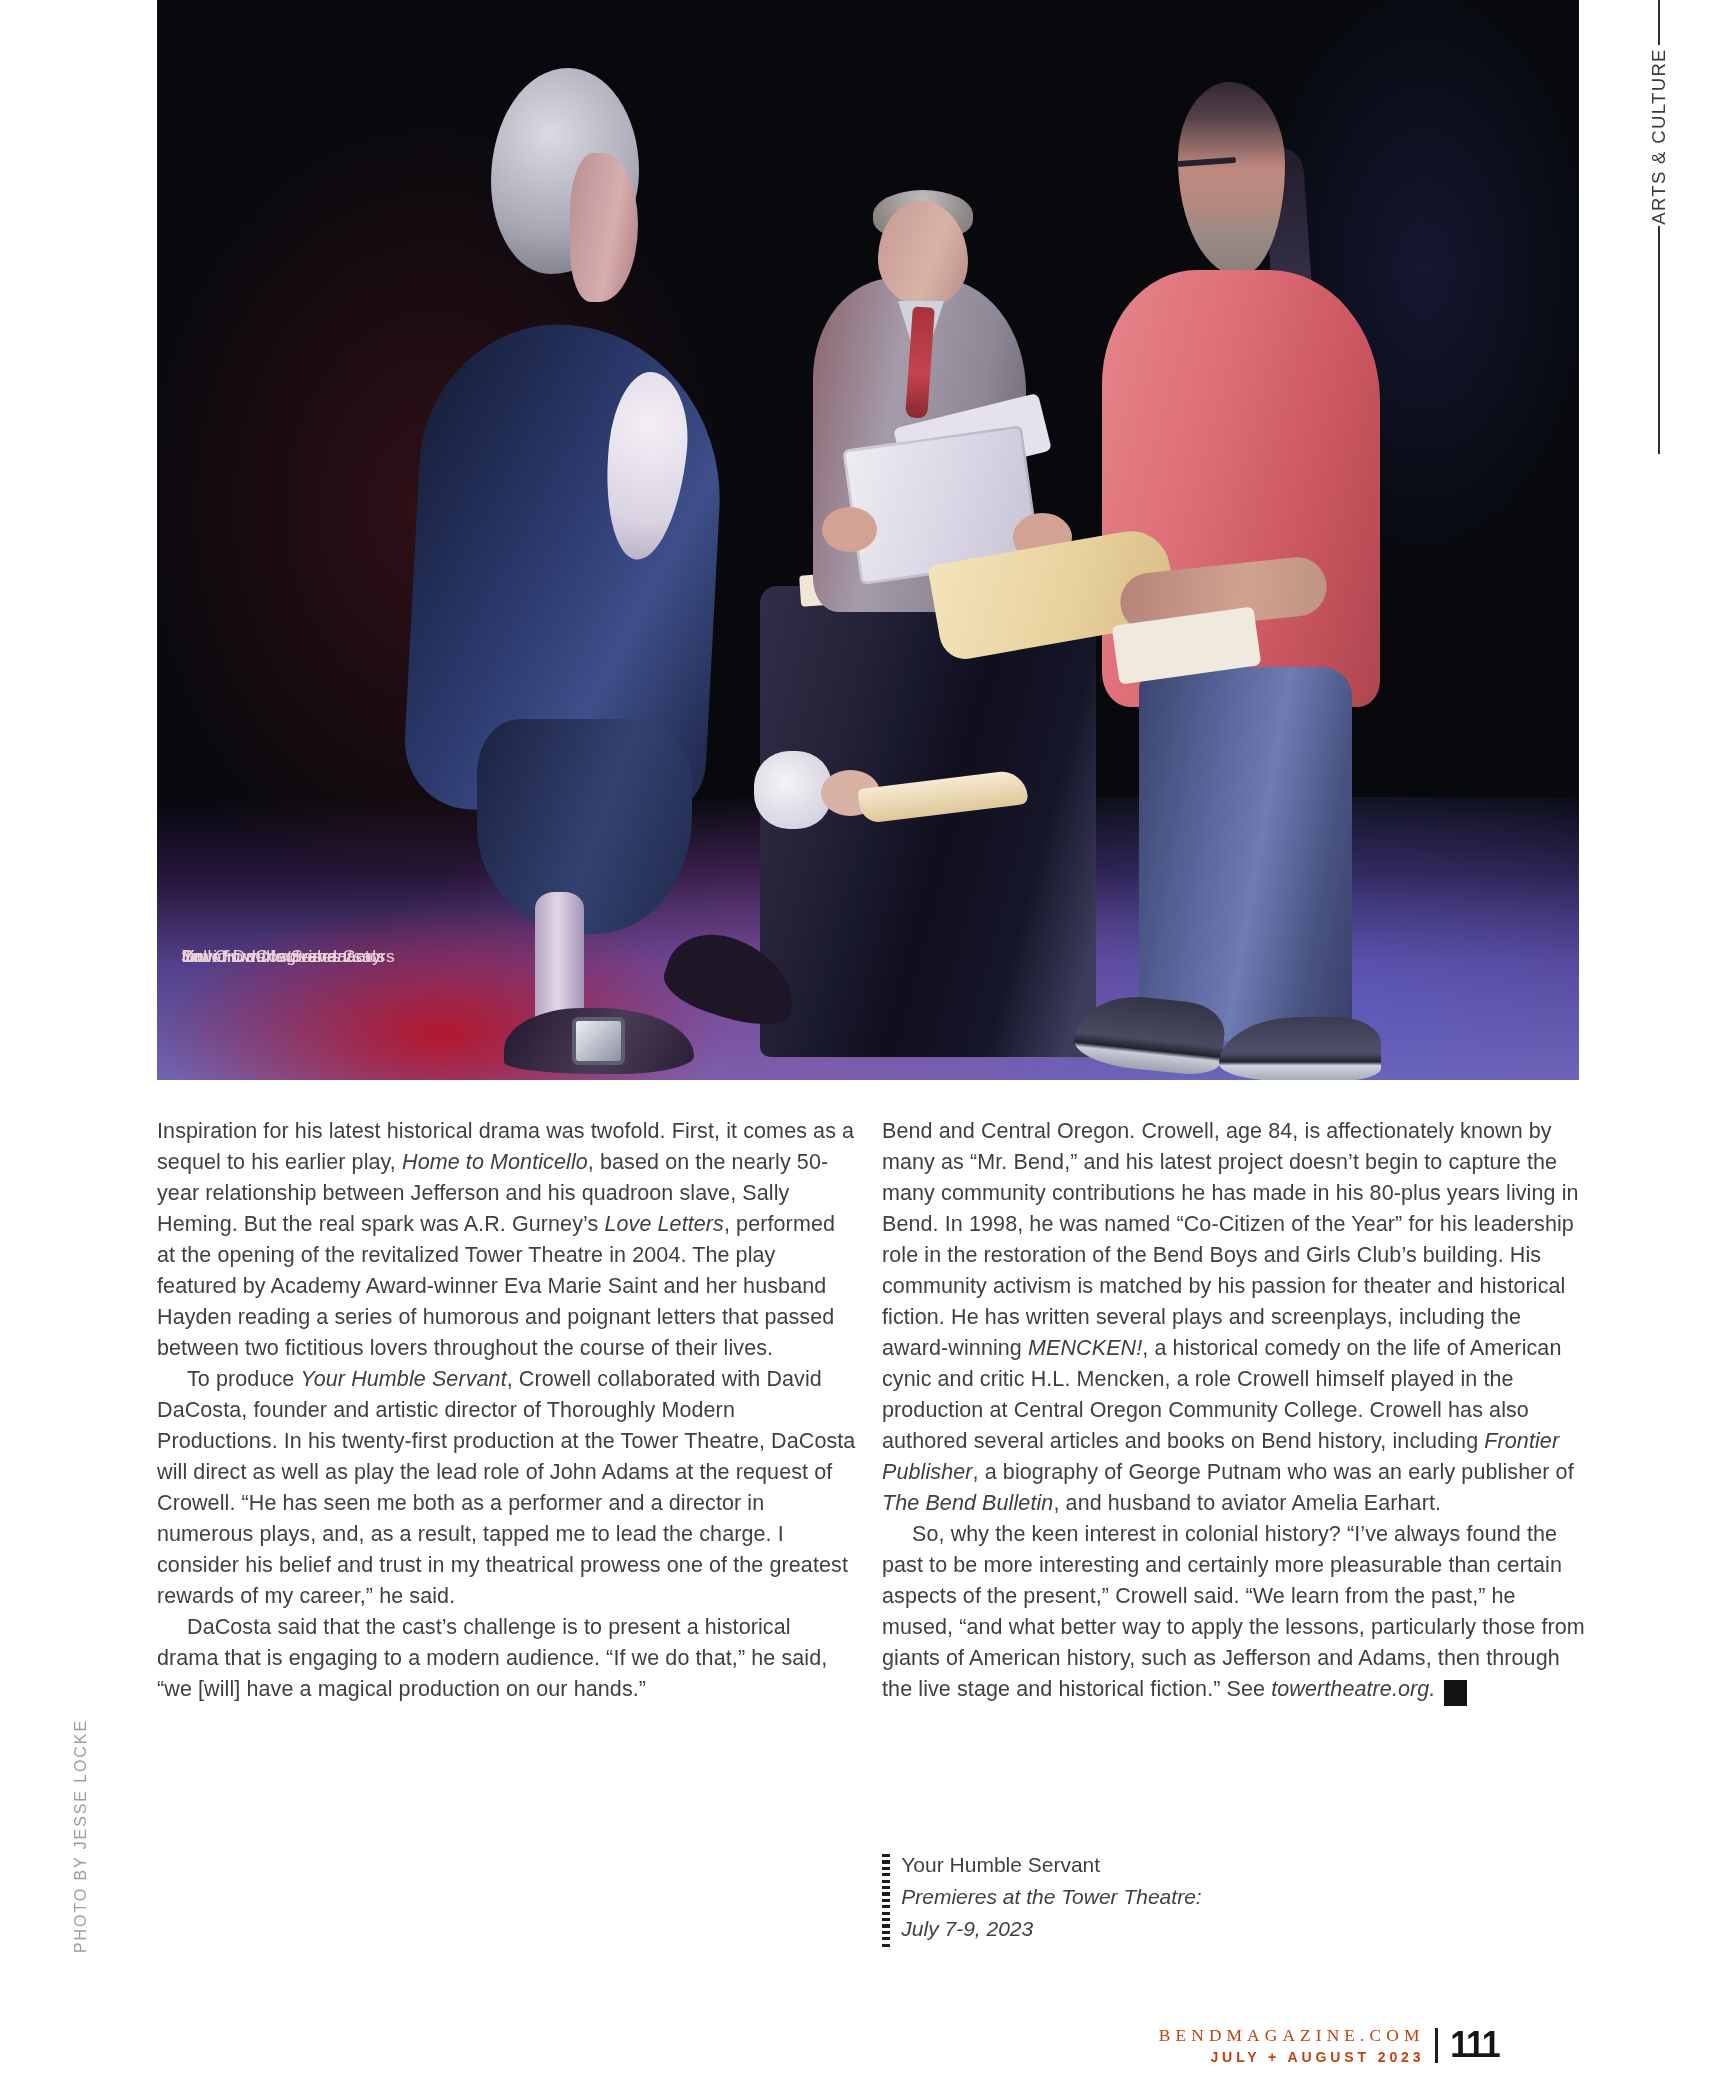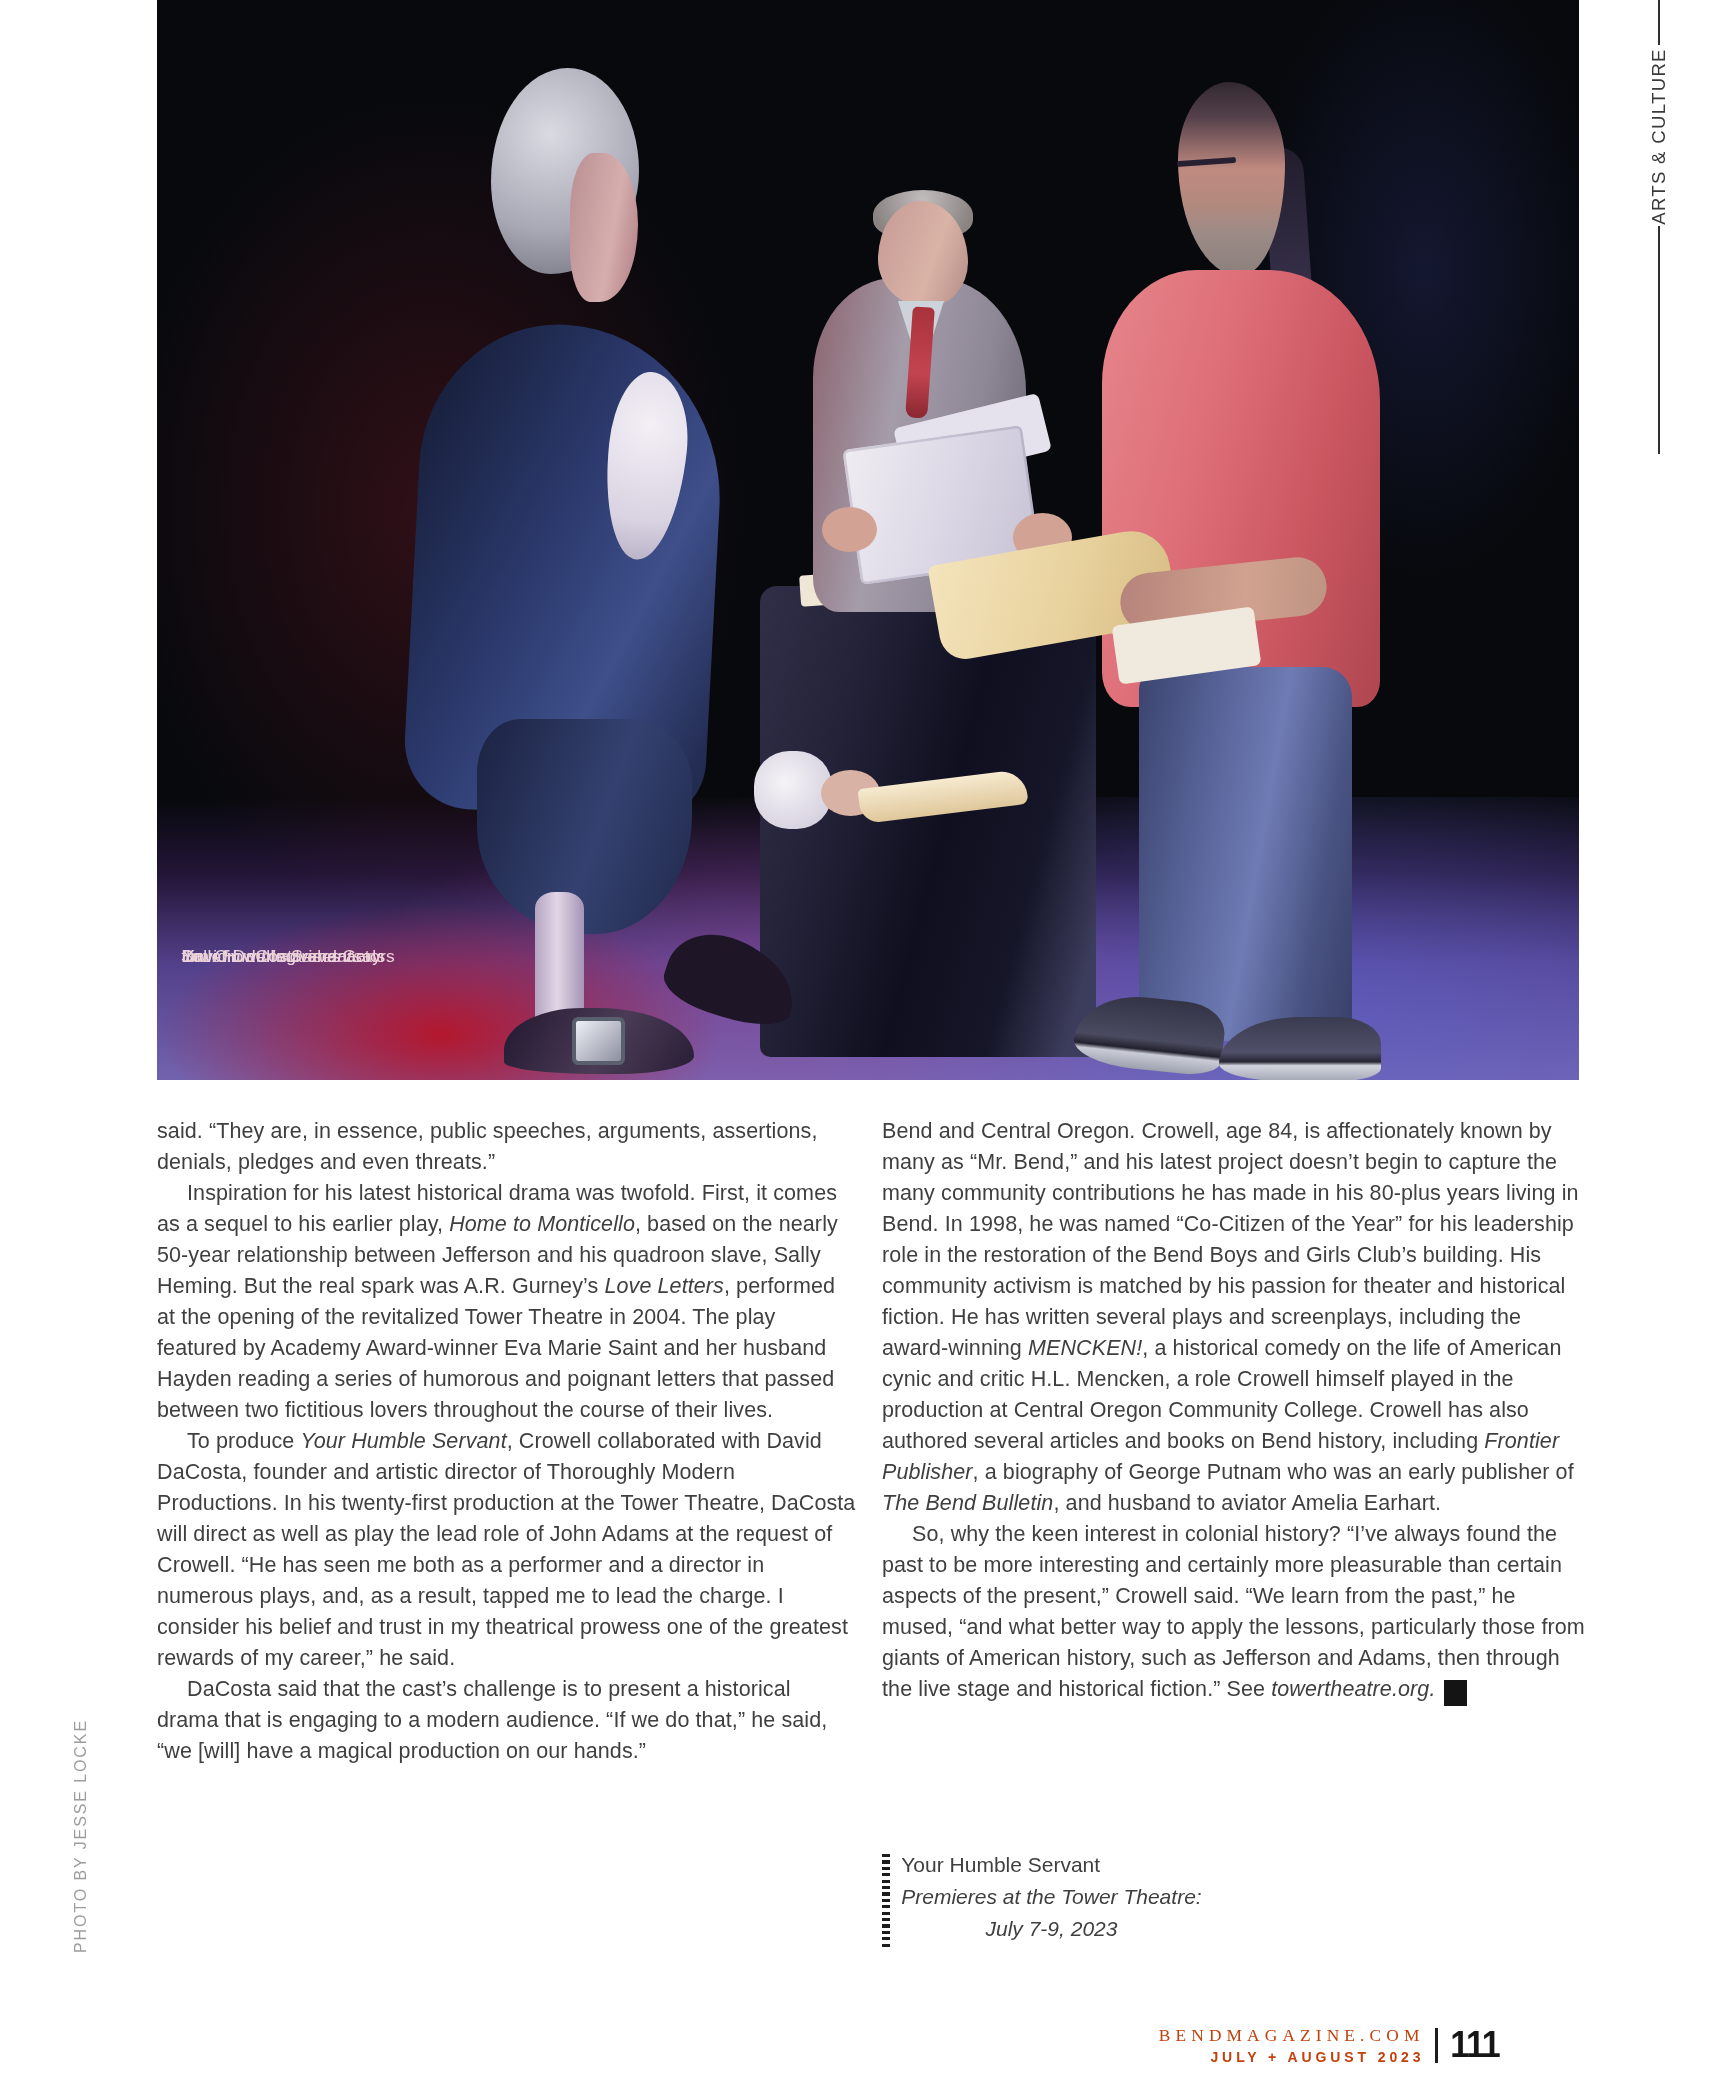--- a/index.html
+++ b/index.html
@@ -136,21 +136,21 @@
   .article-col p:first-child{text-indent:0;}
   .endmark{display:inline-block;margin-left:9px;width:23px;height:26px;background:#141414;color:#ffffff;
     font-family:"Liberation Serif", serif;font-weight:700;font-size:22px;line-height:26px;
     text-align:center;vertical-align:-3.9px;}
 
   
   .info-box{position:absolute;left:882px;top:1849px;display:flex;gap:11.6px;}
   .info-rule{width:7.7px;height:96px;margin-top:5.1px;
     background:repeating-linear-gradient(to bottom,#1c1c1c 0 3.2px,transparent 3.2px 6.4px);}
   .info-lines{font-size:21px;line-height:32px;color:#3f3f3f;}
-  .info-line-italic{font-style:italic;text-align:center;}
+  .info-line-italic{font-style:italic;}
 
   
   .footer{position:absolute;top:2024px;right:234px;display:flex;align-items:center;gap:10.3px;}
   .footer-text{text-align:right;}
   .footer-site{font-family:"Liberation Serif", serif;font-size:17.4px;letter-spacing:5.1px;color:#c2410c;}
   .footer-issue{font-size:14px;font-weight:bold;letter-spacing:3.9px;color:#c2410c;margin-top:3.2px;}
   .footer-bar{width:3.2px;height:35px;background:#1d1d1d;}
   .footer-page{font-size:37px;font-weight:bold;letter-spacing:-1.3px;color:#161616;transform:scaleX(.92);}
 </style>
 </head>
@@ -219,21 +219,20 @@
       </div>
   </div>
 
   <div class="right-rule-top"></div>
   <div class="section-label">ARTS &amp; CULTURE</div>
   <div class="right-rule-bottom"></div>
 
   <div class="credit-label">PHOTO BY JESSE LOCKE</div>
 
   <div class="article-col col-left">
-      <p><span>said. “They are, in essence, public speeches, arguments, assertions, denials, pledges and even threats.”</span></p>
       <p><span>Inspiration for his latest historical drama was twofold. First, it comes as a sequel to his earlier play, </span><i>Home to Monticello</i><span>, based on the nearly 50-year relationship between Jefferson and his quadroon slave, Sally Heming. But the real spark was A.R. Gurney’s </span><i>Love Letters</i><span>, performed at the opening of the revitalized Tower Theatre in 2004. The play featured by Academy Award-winner Eva Marie Saint and her husband Hayden reading a series of humorous and poignant letters that passed between two fictitious lovers throughout the course of their lives.</span></p>
       <p><span>To produce </span><i>Your Humble Servant</i><span>, Crowell collaborated with David DaCosta, founder and artistic director of Thoroughly Modern Productions. In his twenty-first production at the Tower Theatre, DaCosta will direct as well as play the lead role of John Adams at the request of Crowell. “He has seen me both as a performer and a director in numerous plays, and, as a result, tapped me to lead the charge. I consider his belief and trust in my theatrical prowess one of the greatest rewards of my career,” he said.</span></p>
       <p><span>DaCosta said that the cast’s challenge is to present a historical drama that is engaging to a modern audience. “If we do that,” he said, “we [will] have a magical production on our hands.”</span></p>
     </div>
   <div class="article-col col-right">
       <p><span>Bend and Central Oregon. Crowell, age 84, is affectionately known by many as “Mr. Bend,” and his latest project doesn’t begin to capture the many community contributions he has made in his 80-plus years living in Bend. In 1998, he was named “Co-Citizen of the Year” for his leadership role in the restoration of the Bend Boys and Girls Club’s building. His community activism is matched by his passion for theater and historical fiction. He has written several plays and screenplays, including the award-winning </span><i>MENCKEN!</i><span>, a historical comedy on the life of American cynic and critic H.L. Mencken, a role Crowell himself played in the production at Central Oregon Community College. Crowell has also authored several articles and books on Bend history, including </span><i>Frontier Publisher</i><span>, a biography of George Putnam who was an early publisher of </span><i>The Bend Bulletin</i><span>, and husband to aviator Amelia Earhart.</span></p>
       <p><span>So, why the keen interest in colonial history? “I’ve always found the past to be more interesting and certainly more pleasurable than certain aspects of the present,” Crowell said. “We learn from the past,” he mused, “and what better way to apply the lessons, particularly those from giants of American history, such as Jefferson and Adams, then through the live stage and historical fiction.” See </span><i>towertheatre.org.</i><span class="endmark">B</span></p>
     </div>
 
   <div class="info-box">

